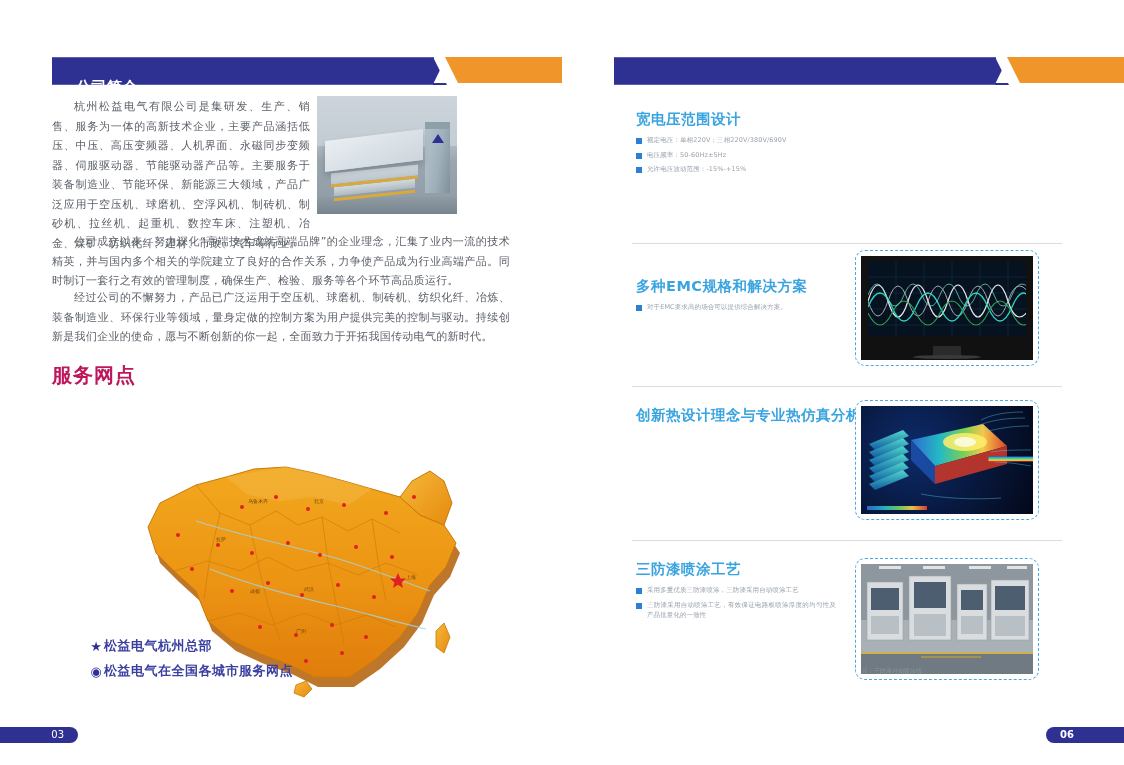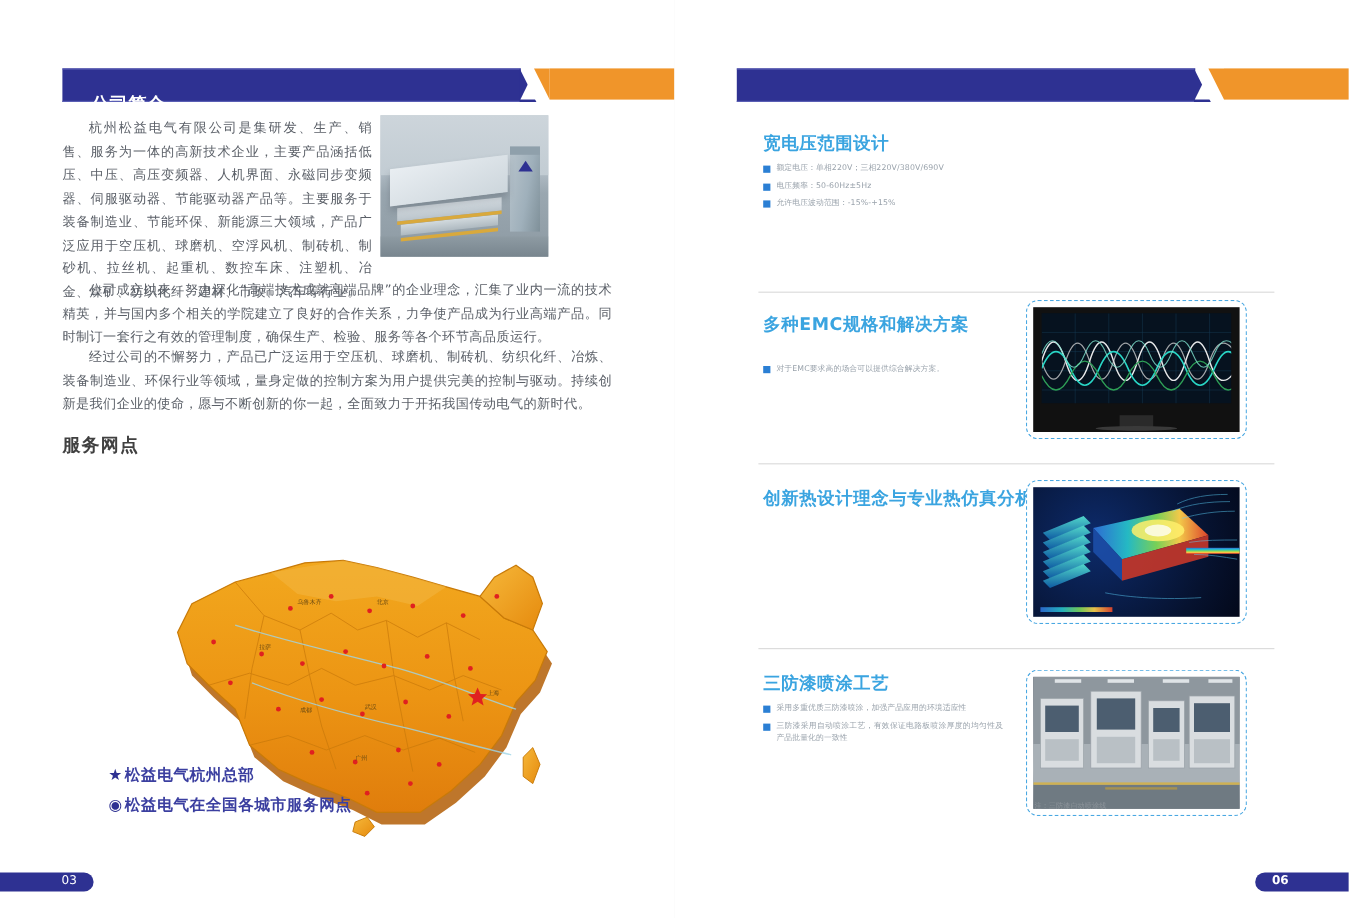--- a/index.html
+++ b/index.html
@@ -98,21 +98,21 @@
     border-left:6px solid transparent;border-right:6px solid transparent;
     border-bottom:9px solid #2e3192;
   }
   .factory-photo .ground{
     position:absolute;left:0;bottom:0;width:100%;height:14%;
     background:linear-gradient(180deg,#8e9ba3,#78858e);
   }
 
   .svc-title{
     position:absolute;left:52px;top:362px;
-    color:#404040;font-size:15px;font-weight:bold;letter-spacing:1px;
+    color:#be185d;font-size:20px;font-weight:bold;letter-spacing:1px;
   }
 
   .map-wrap{position:absolute;left:100px;top:385px;width:400px;height:330px;}
   .legend{position:absolute;left:88px;}
   .legend .row{display:flex;align-items:center;margin-bottom:7px;}
   .legend .mk{color:#2e3192;font-size:13px;width:16px;text-align:center;}
   .legend .lbl{color:#3b3fa0;font-size:13px;font-weight:bold;letter-spacing:.5px;}
   .feat-title{
     position:absolute;color:#3aa4e0;font-size:14.5px;font-weight:bold;
     letter-spacing:.5px;white-space:nowrap;
@@ -338,21 +338,21 @@
     </div>
     <div class="bullet">
       <div class="sq"></div>
       <div class="tx">允许电压波动范围：-15%-+15%</div>
     </div>
   </div>
 
 
   <div class="divider" style="top:243px;"></div>
 
-  <div class="feat-title" style="left:636px;top:261px;">多种EMC规格和解决方案</div>
+  <div class="feat-title" style="left:636px;top:277px;">多种EMC规格和解决方案</div>
   <div class="bullets" style="left:636px;top:302px;">
     <div class="bullet">
       <div class="sq"></div>
       <div class="tx">对于EMC要求高的场合可以提供综合解决方案。</div>
     </div>
   </div>
 
   <div class="imgbox" style="left:855px;top:250px;width:184px;height:116px;">
     <div class="monitor">
       <div class="screen">
@@ -434,21 +434,21 @@
       </svg>
     </div>
   </div>
 
   <div class="divider" style="top:540px;"></div>
 
   <div class="feat-title" style="left:636px;top:560px;">三防漆喷涂工艺</div>
   <div class="bullets" style="left:636px;top:585px;">
     <div class="bullet">
       <div class="sq"></div>
-      <div class="tx">采用多重优质三防漆喷涂，加强产品应用的环境适应性</div>
+      <div class="tx">采用多重优质三防漆喷涂，三防漆采用自动喷涂工艺</div>
     </div>
     <div class="bullet">
       <div class="sq"></div>
       <div class="tx">三防漆采用自动喷涂工艺，有效保证电路板喷涂厚度的均匀性及产品批量化的一致性</div>
     </div>
   </div>
 
   <div class="imgbox" style="left:855px;top:558px;width:184px;height:122px;">
     <div class="line">
       <svg width="174" height="112" viewBox="0 0 174 112">

